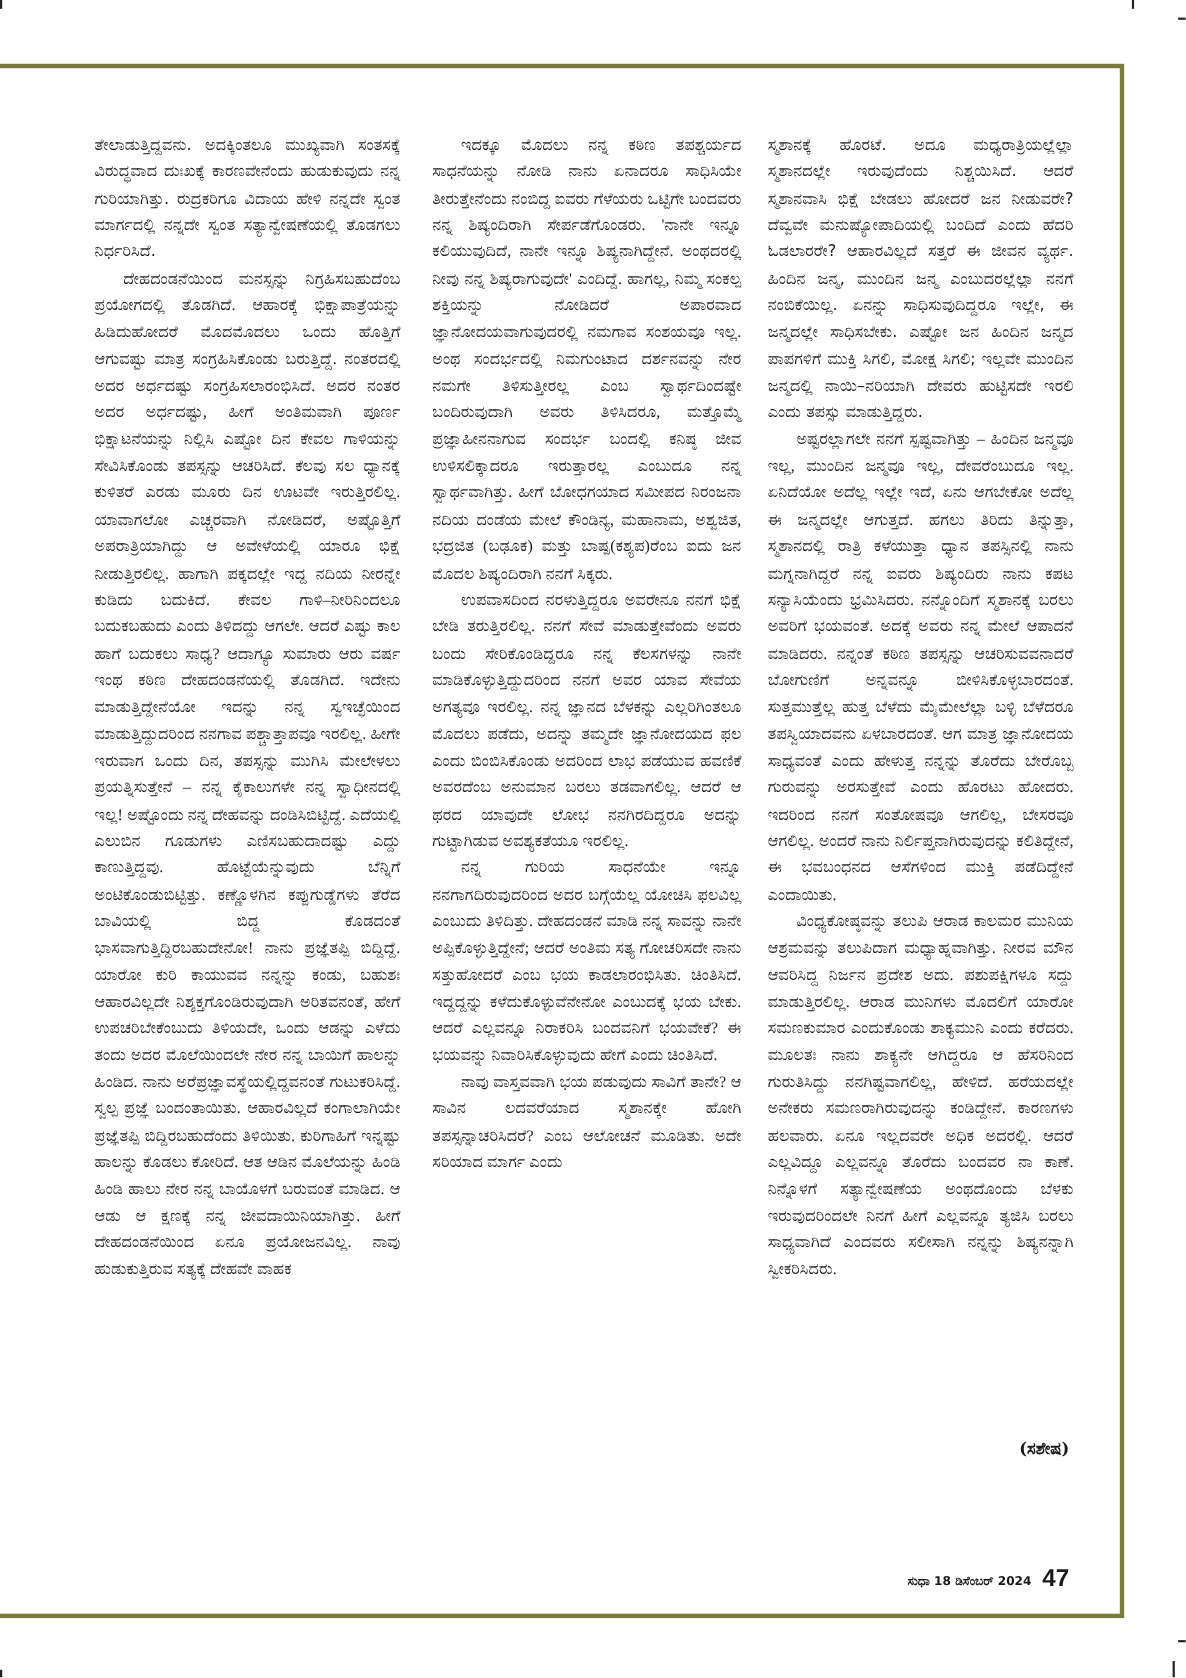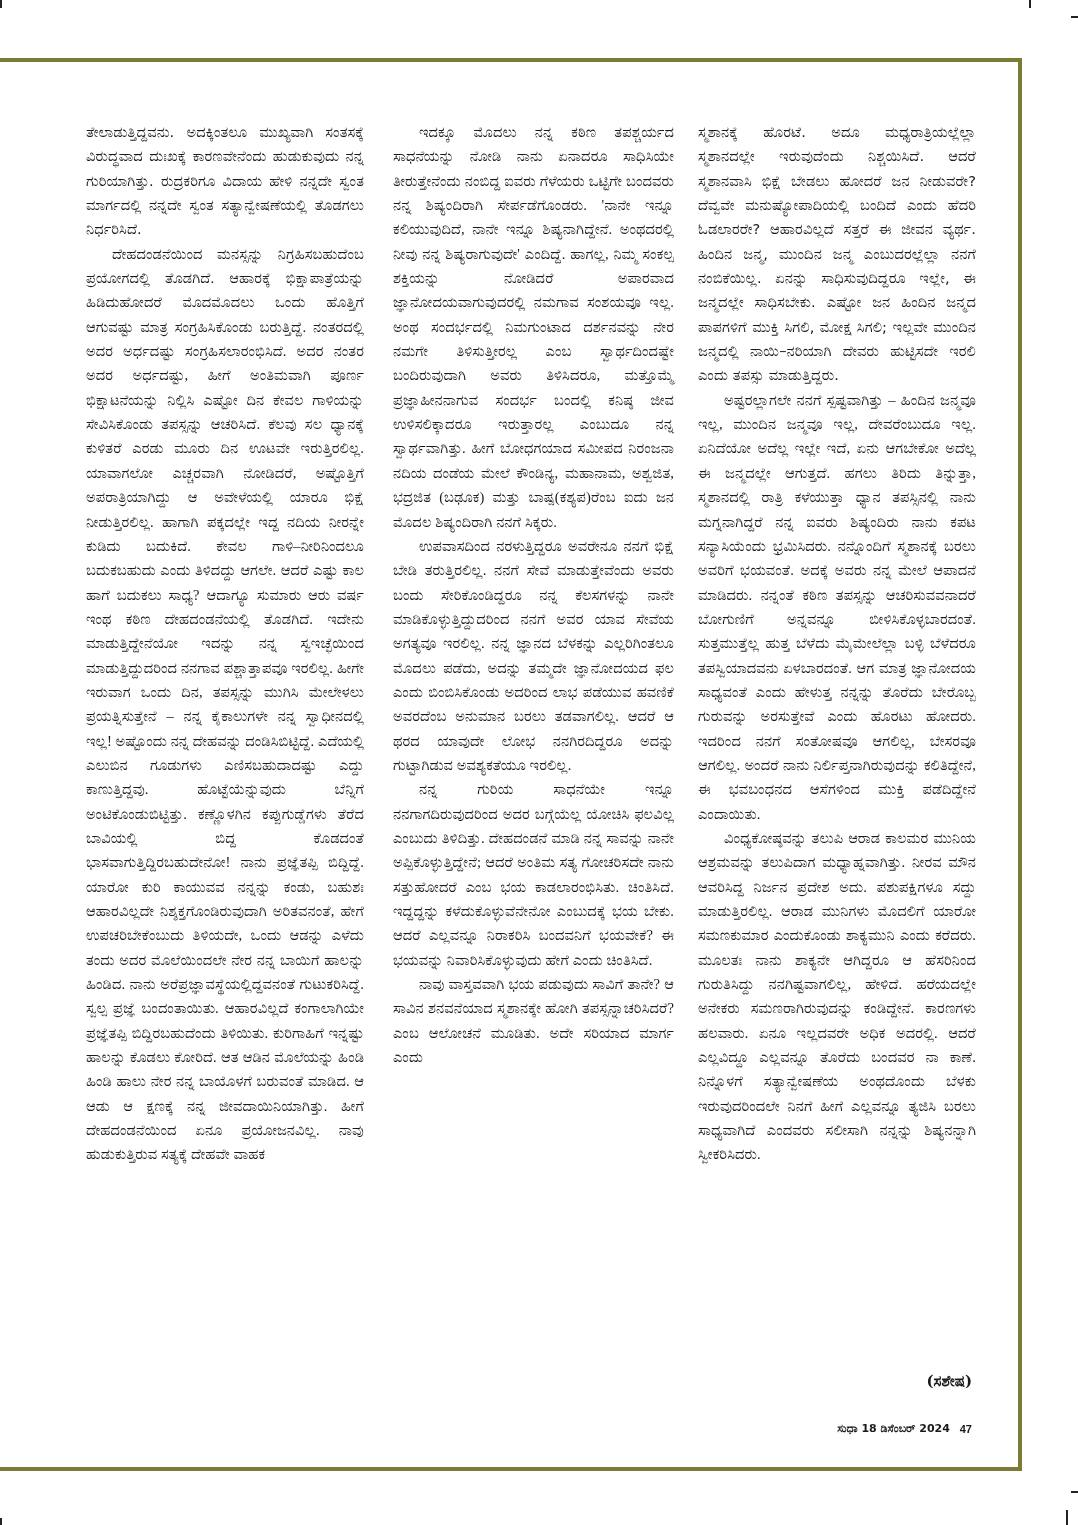--- a/index.html
+++ b/index.html
@@ -8,25 +8,25 @@
   .crop { position: absolute; background: #222; }
   .frame { position: absolute; left: -10px; top: 58px; width: 1024px; height: 1405px;
            border: 4px solid #7d7a35; box-sizing: content-box; }
   .col { position: absolute; top: 120px; font-size: 14.6px; line-height: 24.35px;
          text-align: justify; letter-spacing: 0.1px; }
   .col p { margin: 0; text-indent: 0; }
   .col p.indent { text-indent: 26px; font-family: Liberation Serif, serif; }
   #col1 { left: 86px; width: 278px; }
   #col2 { left: 393px; width: 281px; }
   #col3 { left: 698px; width: 278px; }
-  .sashesha { position: absolute; left: 700px; top: 1372px; width: 272px; text-align: right;
+  .sashesha { position: absolute; left: 700px; top: 1308px; width: 272px; text-align: right;
               font-family: "DejaVu Serif", serif; font-size: 15px; font-weight: bold; }
   .footer { position: absolute; left: 700px; top: 1422px; width: 272px; text-align: right;
             font-size: 11px; font-weight: bold; white-space: nowrap; }
-  .footer .pg { font-family: "Liberation Sans", sans-serif; font-size: 11px; font-weight: bold;
+  .footer .pg { font-family: "Liberation Sans", sans-serif; font-size: 22px; font-weight: bold;
                 margin-left: 6px; vertical-align: -1px; }
 </style>
 </head>
 <body>
 
 <div class="crop" style="left:0;top:0;width:2px;height:8px;"></div>
 <div class="crop" style="left:1029px;top:0;width:2px;height:8px;"></div>
 <div class="crop" style="left:1071px;top:16px;width:7px;height:2px;"></div>
 <div class="crop" style="left:0;top:1518px;width:2px;height:7px;"></div>
 <div class="crop" style="left:1071px;top:1491px;width:7px;height:2px;"></div>
@@ -36,21 +36,21 @@
 
 <div class="col" id="col1">
   <p>ತೇಲಾಡುತ್ತಿದ್ದವನು. ಅದಕ್ಕಿಂತಲೂ ಮುಖ್ಯವಾಗಿ ಸಂತಸಕ್ಕೆ ವಿರುದ್ಧವಾದ ದುಃಖಕ್ಕೆ ಕಾರಣವೇನೆಂದು ಹುಡುಕುವುದು ನನ್ನ ಗುರಿಯಾಗಿತ್ತು. ರುದ್ರಕರಿಗೂ ವಿದಾಯ ಹೇಳಿ ನನ್ನದೇ ಸ್ವಂತ ಮಾರ್ಗದಲ್ಲಿ ನನ್ನದೇ ಸ್ವಂತ ಸತ್ಯಾನ್ವೇಷಣೆಯಲ್ಲಿ ತೊಡಗಲು ನಿರ್ಧರಿಸಿದೆ.</p>
   <p class="indent">ದೇಹದಂಡನೆಯಿಂದ ಮನಸ್ಸನ್ನು ನಿಗ್ರಹಿಸಬಹುದೆಂಬ ಪ್ರಯೋಗದಲ್ಲಿ ತೊಡಗಿದೆ. ಆಹಾರಕ್ಕೆ ಭಿಕ್ಷಾಪಾತ್ರೆಯನ್ನು ಹಿಡಿದುಹೋದರೆ ಮೊದಮೊದಲು ಒಂದು ಹೊತ್ತಿಗೆ ಆಗುವಷ್ಟು ಮಾತ್ರ ಸಂಗ್ರಹಿಸಿಕೊಂಡು ಬರುತ್ತಿದ್ದೆ. ನಂತರದಲ್ಲಿ ಅದರ ಅರ್ಧದಷ್ಟು ಸಂಗ್ರಹಿಸಲಾರಂಭಿಸಿದೆ. ಅದರ ನಂತರ ಅದರ ಅರ್ಧದಷ್ಟು, ಹೀಗೆ ಅಂತಿಮವಾಗಿ ಪೂರ್ಣ ಭಿಕ್ಷಾಟನೆಯನ್ನು ನಿಲ್ಲಿಸಿ ಎಷ್ಟೋ ದಿನ ಕೇವಲ ಗಾಳಿಯನ್ನು ಸೇವಿಸಿಕೊಂಡು ತಪಸ್ಸನ್ನು ಆಚರಿಸಿದೆ. ಕೆಲವು ಸಲ ಧ್ಯಾನಕ್ಕೆ ಕುಳಿತರೆ ಎರಡು ಮೂರು ದಿನ ಊಟವೇ ಇರುತ್ತಿರಲಿಲ್ಲ. ಯಾವಾಗಲೋ ಎಚ್ಚರವಾಗಿ ನೋಡಿದರೆ, ಅಷ್ಟೊತ್ತಿಗೆ ಅಪರಾತ್ರಿಯಾಗಿದ್ದು ಆ ಅವೇಳೆಯಲ್ಲಿ ಯಾರೂ ಭಿಕ್ಷೆ ನೀಡುತ್ತಿರಲಿಲ್ಲ. ಹಾಗಾಗಿ ಪಕ್ಕದಲ್ಲೇ ಇದ್ದ ನದಿಯ ನೀರನ್ನೇ ಕುಡಿದು ಬದುಕಿದೆ. ಕೇವಲ ಗಾಳಿ–ನೀರಿನಿಂದಲೂ ಬದುಕಬಹುದು ಎಂದು ತಿಳಿದದ್ದು ಆಗಲೇ. ಆದರೆ ಎಷ್ಟು ಕಾಲ ಹಾಗೆ ಬದುಕಲು ಸಾಧ್ಯ? ಆದಾಗ್ಯೂ ಸುಮಾರು ಆರು ವರ್ಷ ಇಂಥ ಕಠಿಣ ದೇಹದಂಡನೆಯಲ್ಲಿ ತೊಡಗಿದೆ. ಇದೇನು ಮಾಡುತ್ತಿದ್ದೇನೆಯೋ ಇದನ್ನು ನನ್ನ ಸ್ವಇಚ್ಛೆಯಿಂದ ಮಾಡುತ್ತಿದ್ದುದರಿಂದ ನನಗಾವ ಪಶ್ಚಾತ್ತಾಪವೂ ಇರಲಿಲ್ಲ. ಹೀಗೇ ಇರುವಾಗ ಒಂದು ದಿನ, ತಪಸ್ಸನ್ನು ಮುಗಿಸಿ ಮೇಲೇಳಲು ಪ್ರಯತ್ನಿಸುತ್ತೇನೆ – ನನ್ನ ಕೈಕಾಲುಗಳೇ ನನ್ನ ಸ್ವಾಧೀನದಲ್ಲಿ ಇಲ್ಲ! ಅಷ್ಟೊಂದು ನನ್ನ ದೇಹವನ್ನು ದಂಡಿಸಿಬಿಟ್ಟಿದ್ದೆ. ಎದೆಯಲ್ಲಿ ಎಲುಬಿನ ಗೂಡುಗಳು ಎಣಿಸಬಹುದಾದಷ್ಟು ಎದ್ದು ಕಾಣುತ್ತಿದ್ದವು. ಹೊಟ್ಟೆಯೆನ್ನುವುದು ಬೆನ್ನಿಗೆ ಅಂಟಿಕೊಂಡುಬಿಟ್ಟಿತ್ತು. ಕಣ್ಣೊಳಗಿನ ಕಪ್ಪುಗುಡ್ಡೆಗಳು ತೆರೆದ ಬಾವಿಯಲ್ಲಿ ಬಿದ್ದ ಕೊಡದಂತೆ ಭಾಸವಾಗುತ್ತಿದ್ದಿರಬಹುದೇನೋ! ನಾನು ಪ್ರಜ್ಞೆತಪ್ಪಿ ಬಿದ್ದಿದ್ದೆ. ಯಾರೋ ಕುರಿ ಕಾಯುವವ ನನ್ನನ್ನು ಕಂಡು, ಬಹುಶಃ ಆಹಾರವಿಲ್ಲದೇ ನಿಶ್ಶಕ್ತಗೊಂಡಿರುವುದಾಗಿ ಅರಿತವನಂತೆ, ಹೇಗೆ ಉಪಚರಿಬೇಕೆಂಬುದು ತಿಳಿಯದೇ, ಒಂದು ಆಡನ್ನು ಎಳೆದು ತಂದು ಅದರ ಮೊಲೆಯಿಂದಲೇ ನೇರ ನನ್ನ ಬಾಯಿಗೆ ಹಾಲನ್ನು ಹಿಂಡಿದ. ನಾನು ಅರೆಪ್ರಜ್ಞಾವಸ್ಥೆಯಲ್ಲಿದ್ದವನಂತೆ ಗುಟುಕರಿಸಿದ್ದೆ. ಸ್ವಲ್ಪ ಪ್ರಜ್ಞೆ ಬಂದಂತಾಯಿತು. ಆಹಾರವಿಲ್ಲದೆ ಕಂಗಾಲಾಗಿಯೇ ಪ್ರಜ್ಞೆತಪ್ಪಿ ಬಿದ್ದಿರಬಹುದೆಂದು ತಿಳಿಯಿತು. ಕುರಿಗಾಹಿಗೆ ಇನ್ನಷ್ಟು ಹಾಲನ್ನು ಕೊಡಲು ಕೋರಿದೆ. ಆತ ಆಡಿನ ಮೊಲೆಯನ್ನು ಹಿಂಡಿ ಹಿಂಡಿ ಹಾಲು ನೇರ ನನ್ನ ಬಾಯೊಳಗೆ ಬರುವಂತೆ ಮಾಡಿದ. ಆ ಆಡು ಆ ಕ್ಷಣಕ್ಕೆ ನನ್ನ ಜೀವದಾಯಿನಿಯಾಗಿತ್ತು. ಹೀಗೆ ದೇಹದಂಡನೆಯಿಂದ ಏನೂ ಪ್ರಯೋಜನವಿಲ್ಲ. ನಾವು ಹುಡುಕುತ್ತಿರುವ ಸತ್ಯಕ್ಕೆ ದೇಹವೇ ವಾಹಕ</p>
 </div>
 
 <div class="col" id="col2">
   <p class="indent">ಇದಕ್ಕೂ ಮೊದಲು ನನ್ನ ಕಠಿಣ ತಪಶ್ಚರ್ಯದ ಸಾಧನೆಯನ್ನು ನೋಡಿ ನಾನು ಏನಾದರೂ ಸಾಧಿಸಿಯೇ ತೀರುತ್ತೇನೆಂದು ನಂಬಿದ್ದ ಐವರು ಗೆಳೆಯರು ಒಟ್ಟಿಗೇ ಬಂದವರು ನನ್ನ ಶಿಷ್ಯಂದಿರಾಗಿ ಸೇರ್ಪಡೆಗೊಂಡರು. 'ನಾನೇ ಇನ್ನೂ ಕಲಿಯುವುದಿದೆ, ನಾನೇ ಇನ್ನೂ ಶಿಷ್ಯನಾಗಿದ್ದೇನೆ. ಅಂಥದರಲ್ಲಿ ನೀವು ನನ್ನ ಶಿಷ್ಯರಾಗುವುದೇ' ಎಂದಿದ್ದೆ. ಹಾಗಲ್ಲ, ನಿಮ್ಮ ಸಂಕಲ್ಪ ಶಕ್ತಿಯನ್ನು ನೋಡಿದರೆ ಅಪಾರವಾದ ಜ್ಞಾನೋದಯವಾಗುವುದರಲ್ಲಿ ನಮಗಾವ ಸಂಶಯವೂ ಇಲ್ಲ. ಅಂಥ ಸಂದರ್ಭದಲ್ಲಿ ನಿಮಗುಂಟಾದ ದರ್ಶನವನ್ನು ನೇರ ನಮಗೇ ತಿಳಿಸುತ್ತೀರಲ್ಲ ಎಂಬ ಸ್ವಾರ್ಥದಿಂದಷ್ಟೇ ಬಂದಿರುವುದಾಗಿ ಅವರು ತಿಳಿಸಿದರೂ, ಮತ್ತೊಮ್ಮೆ ಪ್ರಜ್ಞಾಹೀನನಾಗುವ ಸಂದರ್ಭ ಬಂದಲ್ಲಿ ಕನಿಷ್ಠ ಜೀವ ಉಳಿಸಲಿಕ್ಕಾದರೂ ಇರುತ್ತಾರಲ್ಲ ಎಂಬುದೂ ನನ್ನ ಸ್ವಾರ್ಥವಾಗಿತ್ತು. ಹೀಗೆ ಬೋಧಗಯಾದ ಸಮೀಪದ ನಿರಂಜನಾ ನದಿಯ ದಂಡೆಯ ಮೇಲೆ ಕೌಂಡಿನ್ಯ, ಮಹಾನಾಮ, ಅಶ್ವಜಿತ, ಭದ್ರಜಿತ (ಬಢೂಕ) ಮತ್ತು ಬಾಷ್ಪ(ಕಶ್ಯಪ)ರೆಂಬ ಐದು ಜನ ಮೊದಲ ಶಿಷ್ಯಂದಿರಾಗಿ ನನಗೆ ಸಿಕ್ಕರು.</p>
   <p class="indent">ಉಪವಾಸದಿಂದ ನರಳುತ್ತಿದ್ದರೂ ಅವರೇನೂ ನನಗೆ ಭಿಕ್ಷೆ ಬೇಡಿ ತರುತ್ತಿರಲಿಲ್ಲ. ನನಗೆ ಸೇವೆ ಮಾಡುತ್ತೇವೆಂದು ಅವರು ಬಂದು ಸೇರಿಕೊಂಡಿದ್ದರೂ ನನ್ನ ಕೆಲಸಗಳನ್ನು ನಾನೇ ಮಾಡಿಕೊಳ್ಳುತ್ತಿದ್ದುದರಿಂದ ನನಗೆ ಅವರ ಯಾವ ಸೇವೆಯ ಅಗತ್ಯವೂ ಇರಲಿಲ್ಲ. ನನ್ನ ಜ್ಞಾನದ ಬೆಳಕನ್ನು ಎಲ್ಲರಿಗಿಂತಲೂ ಮೊದಲು ಪಡೆದು, ಅದನ್ನು ತಮ್ಮದೇ ಜ್ಞಾನೋದಯದ ಫಲ ಎಂದು ಬಿಂಬಿಸಿಕೊಂಡು ಅದರಿಂದ ಲಾಭ ಪಡೆಯುವ ಹವಣಿಕೆ ಅವರದೆಂಬ ಅನುಮಾನ ಬರಲು ತಡವಾಗಲಿಲ್ಲ. ಆದರೆ ಆ ಥರದ ಯಾವುದೇ ಲೋಭ ನನಗಿರದಿದ್ದರೂ ಅದನ್ನು ಗುಟ್ಟಾಗಿಡುವ ಅವಶ್ಯಕತೆಯೂ ಇರಲಿಲ್ಲ.</p>
   <p class="indent">ನನ್ನ ಗುರಿಯ ಸಾಧನೆಯೇ ಇನ್ನೂ ನನಗಾಗದಿರುವುದರಿಂದ ಅದರ ಬಗ್ಗೆಯೆಲ್ಲ ಯೋಚಿಸಿ ಫಲವಿಲ್ಲ ಎಂಬುದು ತಿಳಿದಿತ್ತು. ದೇಹದಂಡನೆ ಮಾಡಿ ನನ್ನ ಸಾವನ್ನು ನಾನೇ ಅಪ್ಪಿಕೊಳ್ಳುತ್ತಿದ್ದೇನೆ; ಆದರೆ ಅಂತಿಮ ಸತ್ಯ ಗೋಚರಿಸದೇ ನಾನು ಸತ್ತುಹೋದರೆ ಎಂಬ ಭಯ ಕಾಡಲಾರಂಭಿಸಿತು. ಚಿಂತಿಸಿದೆ. ಇದ್ದದ್ದನ್ನು ಕಳೆದುಕೊಳ್ಳುವೆನೇನೋ ಎಂಬುದಕ್ಕೆ ಭಯ ಬೇಕು. ಆದರೆ ಎಲ್ಲವನ್ನೂ ನಿರಾಕರಿಸಿ ಬಂದವನಿಗೆ ಭಯವೇಕೆ? ಈ ಭಯವನ್ನು ನಿವಾರಿಸಿಕೊಳ್ಳುವುದು ಹೇಗೆ ಎಂದು ಚಿಂತಿಸಿದೆ.</p>
-  <p class="indent">ನಾವು ವಾಸ್ತವವಾಗಿ ಭಯ ಪಡುವುದು ಸಾವಿಗೆ ತಾನೇ? ಆ ಸಾವಿನ ಶನವನೆಯಾದ ಸ್ಮಶಾನಕ್ಕೇ ಹೋಗಿ ತಪಸ್ಸನ್ನಾಚರಿಸಿದರೆ? ಎಂಬ ಆಲೋಚನೆ ಮೂಡಿತು. ಅದೇ ಸರಿಯಾದ ಮಾರ್ಗ ಎಂದು</p>
+  <p class="indent">ನಾವು ವಾಸ್ತವವಾಗಿ ಭಯ ಪಡುವುದು ಸಾವಿಗೆ ತಾನೇ? ಆ ಸಾವಿನ ಲದವರೆಯಾದ ಸ್ಮಶಾನಕ್ಕೇ ಹೋಗಿ ತಪಸ್ಸನ್ನಾಚರಿಸಿದರೆ? ಎಂಬ ಆಲೋಚನೆ ಮೂಡಿತು. ಅದೇ ಸರಿಯಾದ ಮಾರ್ಗ ಎಂದು</p>
 </div>
 
 <div class="col" id="col3">
   <p>ಸ್ಮಶಾನಕ್ಕೆ ಹೊರಟೆ. ಅದೂ ಮಧ್ಯರಾತ್ರಿಯಲ್ಲೆಲ್ಲಾ ಸ್ಮಶಾನದಲ್ಲೇ ಇರುವುದೆಂದು ನಿಶ್ಚಯಿಸಿದೆ. ಆದರೆ ಸ್ಮಶಾನವಾಸಿ ಭಿಕ್ಷೆ ಬೇಡಲು ಹೋದರೆ ಜನ ನೀಡುವರೇ? ದೆವ್ವವೇ ಮನುಷ್ಯೋಪಾದಿಯಲ್ಲಿ ಬಂದಿದೆ ಎಂದು ಹೆದರಿ ಓಡಲಾರರೇ? ಆಹಾರವಿಲ್ಲದೆ ಸತ್ತರೆ ಈ ಜೀವನ ವ್ಯರ್ಥ. ಹಿಂದಿನ ಜನ್ಮ, ಮುಂದಿನ ಜನ್ಮ ಎಂಬುದರಲ್ಲೆಲ್ಲಾ ನನಗೆ ನಂಬಿಕೆಯಿಲ್ಲ. ಏನನ್ನು ಸಾಧಿಸುವುದಿದ್ದರೂ ಇಲ್ಲೇ, ಈ ಜನ್ಮದಲ್ಲೇ ಸಾಧಿಸಬೇಕು. ಎಷ್ಟೋ ಜನ ಹಿಂದಿನ ಜನ್ಮದ ಪಾಪಗಳಿಗೆ ಮುಕ್ತಿ ಸಿಗಲಿ, ಮೋಕ್ಷ ಸಿಗಲಿ; ಇಲ್ಲವೇ ಮುಂದಿನ ಜನ್ಮದಲ್ಲಿ ನಾಯಿ–ನರಿಯಾಗಿ ದೇವರು ಹುಟ್ಟಿಸದೇ ಇರಲಿ ಎಂದು ತಪಸ್ಸು ಮಾಡುತ್ತಿದ್ದರು.</p>
   <p class="indent">ಅಷ್ಟರಲ್ಲಾಗಲೇ ನನಗೆ ಸ್ಪಷ್ಟವಾಗಿತ್ತು – ಹಿಂದಿನ ಜನ್ಮವೂ ಇಲ್ಲ, ಮುಂದಿನ ಜನ್ಮವೂ ಇಲ್ಲ, ದೇವರೆಂಬುದೂ ಇಲ್ಲ. ಏನಿದೆಯೋ ಅದೆಲ್ಲ ಇಲ್ಲೇ ಇದೆ, ಏನು ಆಗಬೇಕೋ ಅದೆಲ್ಲ ಈ ಜನ್ಮದಲ್ಲೇ ಆಗುತ್ತದೆ. ಹಗಲು ತಿರಿದು ತಿನ್ನುತ್ತಾ, ಸ್ಮಶಾನದಲ್ಲಿ ರಾತ್ರಿ ಕಳೆಯುತ್ತಾ ಧ್ಯಾನ ತಪಸ್ಸಿನಲ್ಲಿ ನಾನು ಮಗ್ನನಾಗಿದ್ದರೆ ನನ್ನ ಐವರು ಶಿಷ್ಯಂದಿರು ನಾನು ಕಪಟ ಸನ್ಯಾಸಿಯೆಂದು ಭ್ರಮಿಸಿದರು. ನನ್ನೊಂದಿಗೆ ಸ್ಮಶಾನಕ್ಕೆ ಬರಲು ಅವರಿಗೆ ಭಯವಂತೆ. ಅದಕ್ಕೆ ಅವರು ನನ್ನ ಮೇಲೆ ಆಪಾದನೆ ಮಾಡಿದರು. ನನ್ನಂತೆ ಕಠಿಣ ತಪಸ್ಸನ್ನು ಆಚರಿಸುವವನಾದರೆ ಬೋಗುಣಿಗೆ ಅನ್ನವನ್ನೂ ಬೀಳಿಸಿಕೊಳ್ಳಬಾರದಂತೆ. ಸುತ್ತಮುತ್ತೆಲ್ಲ ಹುತ್ತ ಬೆಳೆದು ಮೈಮೇಲೆಲ್ಲಾ ಬಳ್ಳಿ ಬೆಳೆದರೂ ತಪಸ್ವಿಯಾದವನು ಏಳಬಾರದಂತೆ. ಆಗ ಮಾತ್ರ ಜ್ಞಾನೋದಯ ಸಾಧ್ಯವಂತೆ ಎಂದು ಹೇಳುತ್ತ ನನ್ನನ್ನು ತೊರೆದು ಬೇರೊಬ್ಬ ಗುರುವನ್ನು ಅರಸುತ್ತೇವೆ ಎಂದು ಹೊರಟು ಹೋದರು. ಇದರಿಂದ ನನಗೆ ಸಂತೋಷವೂ ಆಗಲಿಲ್ಲ, ಬೇಸರವೂ ಆಗಲಿಲ್ಲ. ಅಂದರೆ ನಾನು ನಿರ್ಲಿಪ್ತನಾಗಿರುವುದನ್ನು ಕಲಿತಿದ್ದೇನೆ, ಈ ಭವಬಂಧನದ ಆಸೆಗಳಿಂದ ಮುಕ್ತಿ ಪಡೆದಿದ್ದೇನೆ ಎಂದಾಯಿತು.</p>
   <p class="indent">ವಿಂಧ್ಯಕೋಷ್ಠವನ್ನು ತಲುಪಿ ಆರಾಡ ಕಾಲಮರ ಮುನಿಯ ಆಶ್ರಮವನ್ನು ತಲುಪಿದಾಗ ಮಧ್ಯಾಹ್ನವಾಗಿತ್ತು. ನೀರವ ಮೌನ ಆವರಿಸಿದ್ದ ನಿರ್ಜನ ಪ್ರದೇಶ ಅದು. ಪಶುಪಕ್ಷಿಗಳೂ ಸದ್ದು ಮಾಡುತ್ತಿರಲಿಲ್ಲ. ಆರಾಡ ಮುನಿಗಳು ಮೊದಲಿಗೆ ಯಾರೋ ಸಮಣಕುಮಾರ ಎಂದುಕೊಂಡು ಶಾಕ್ಯಮುನಿ ಎಂದು ಕರೆದರು. ಮೂಲತಃ ನಾನು ಶಾಕ್ಯನೇ ಆಗಿದ್ದರೂ ಆ ಹೆಸರಿನಿಂದ ಗುರುತಿಸಿದ್ದು ನನಗಿಷ್ಟವಾಗಲಿಲ್ಲ, ಹೇಳಿದೆ. ಹರೆಯದಲ್ಲೇ ಅನೇಕರು ಸಮಣರಾಗಿರುವುದನ್ನು ಕಂಡಿದ್ದೇನೆ. ಕಾರಣಗಳು ಹಲವಾರು. ಏನೂ ಇಲ್ಲದವರೇ ಅಧಿಕ ಅದರಲ್ಲಿ. ಆದರೆ ಎಲ್ಲವಿದ್ದೂ ಎಲ್ಲವನ್ನೂ ತೊರೆದು ಬಂದವರ ನಾ ಕಾಣೆ. ನಿನ್ನೊಳಗೆ ಸತ್ಯಾನ್ವೇಷಣೆಯ ಅಂಥದೊಂದು ಬೆಳಕು ಇರುವುದರಿಂದಲೇ ನಿನಗೆ ಹೀಗೆ ಎಲ್ಲವನ್ನೂ ತ್ಯಜಿಸಿ ಬರಲು ಸಾಧ್ಯವಾಗಿದೆ ಎಂದವರು ಸಲೀಸಾಗಿ ನನ್ನನ್ನು ಶಿಷ್ಯನನ್ನಾಗಿ ಸ್ವೀಕರಿಸಿದರು.</p>
 </div>
 
 <div class="sashesha">(ಸಶೇಷ)</div>
 

